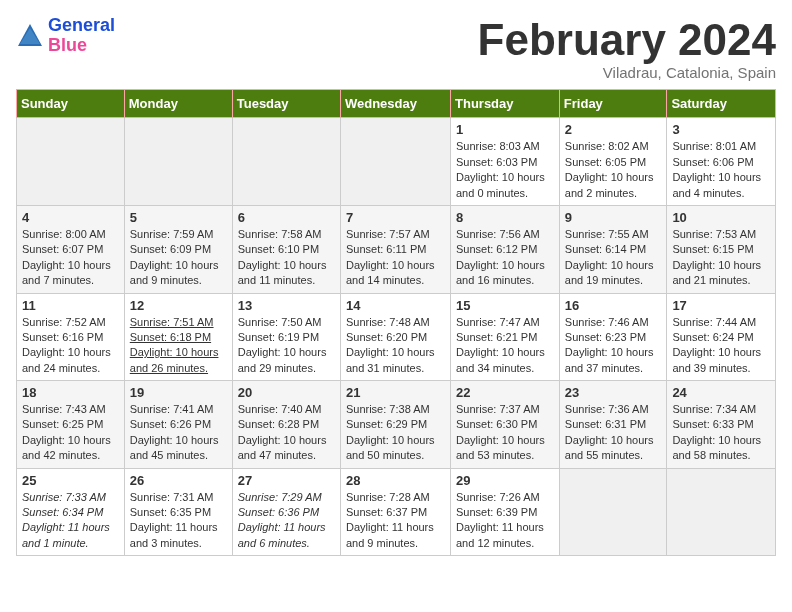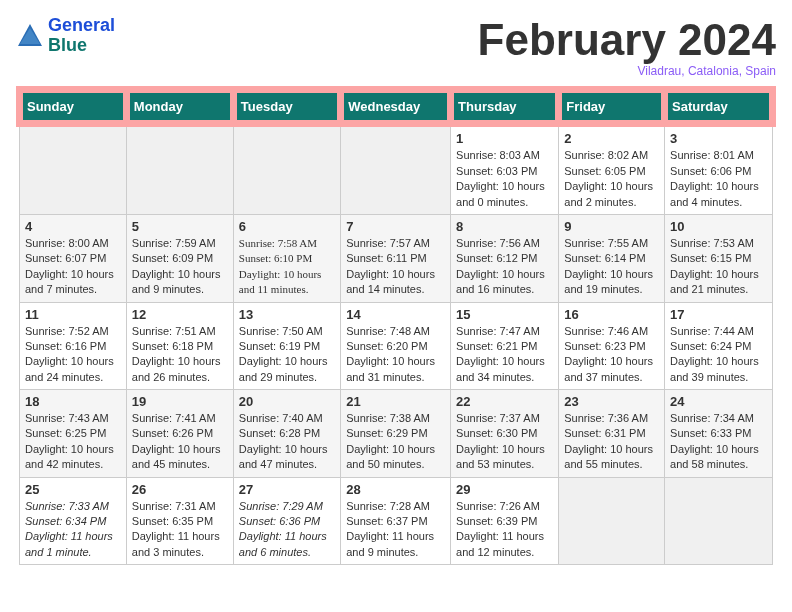--- a/index.html
+++ b/index.html
@@ -20,50 +20,50 @@
       display: flex;
       align-items: center;
       gap: 4px;
     }
     .logo-text {
       font-size: 18px;
       font-weight: bold;
       line-height: 1.1;
     }
     .logo-general { color: #1d4ed8; }
-    .logo-blue { color: #0f766e; }
+    .logo-blue { color: #ec4899; }
     .logo-icon {
       width: 28px;
       height: 28px;
     }
     .title-block {
       text-align: right;
     }
     .month-title {
       font-size: 44px;
       font-weight: bold;
       color: #333;
       line-height: 1.1;
     }
     .location {
-      font-size: 12px;
-      color: #8b5cf6;
+      font-size: 15px;
+      color: #737373;
     }
     table {
       width: 100%;
       border-collapse: collapse;
     }
     thead th {
-      background: #0f766e;
+      background: #4d7c0f;
       color: #fff;
       font-size: 13px;
       font-weight: bold;
       padding: 6px 4px;
       text-align: left;
-      border: 7px solid #fca5a5;
+      border: 1px solid #fca5a5;
     }
     tbody td {
       border: 1px solid #ccc;
       vertical-align: top;
       padding: 4px 5px;
       width: 113px;
       min-height: 80px;
     }
     .day-num {
       font-size: 13px;
@@ -152,21 +152,21 @@
 Daylight: 10 hours and 7 minutes.</div>
         </td>
         <td>
           <span class="day-num">5</span>
           <div class="day-info" style="white-space: pre-line;">Sunrise: 7:59 AM
 Sunset: 6:09 PM
 Daylight: 10 hours and 9 minutes.</div>
         </td>
         <td>
           <span class="day-num">6</span>
-          <div class="day-info" style="white-space: pre-line; font-family: Liberation Serif, serif;">Sunrise: 7:58 AM
+          <div class="day-info" style="white-space: pre-line;">Sunrise: 7:58 AM
 Sunset: 6:10 PM
 Daylight: 10 hours and 11 minutes.</div>
         </td>
         <td>
           <span class="day-num">7</span>
           <div class="day-info" style="white-space: pre-line;">Sunrise: 7:57 AM
 Sunset: 6:11 PM
 Daylight: 10 hours and 14 minutes.</div>
         </td>
         <td>
@@ -190,21 +190,21 @@
       </tr>
       <tr>
         <td>
           <span class="day-num">11</span>
           <div class="day-info" style="white-space: pre-line;">Sunrise: 7:52 AM
 Sunset: 6:16 PM
 Daylight: 10 hours and 24 minutes.</div>
         </td>
         <td>
           <span class="day-num">12</span>
-          <div class="day-info" style="white-space: pre-line;">Sunrise: 7:51 AM
+          <div class="day-info" style="white-space: pre-line; text-decoration: underline;">Sunrise: 7:51 AM
 Sunset: 6:18 PM
 Daylight: 10 hours and 26 minutes.</div>
         </td>
         <td>
           <span class="day-num">13</span>
           <div class="day-info" style="white-space: pre-line;">Sunrise: 7:50 AM
 Sunset: 6:19 PM
 Daylight: 10 hours and 29 minutes.</div>
         </td>
         <td>

